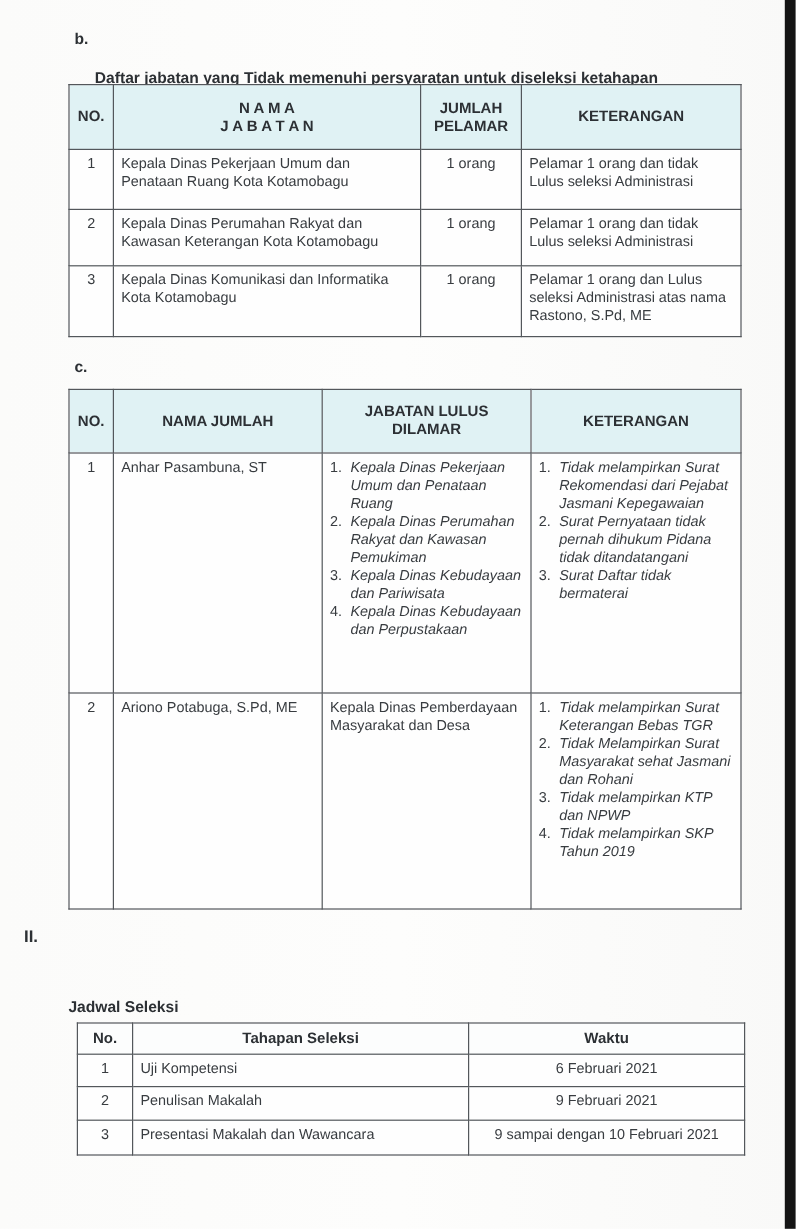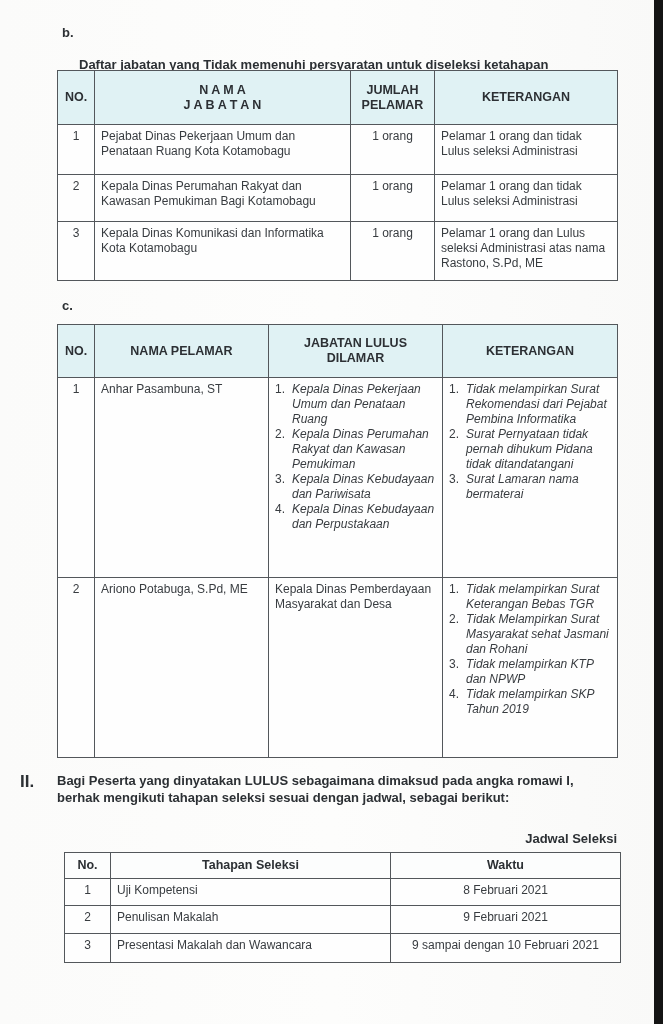--- a/index.html
+++ b/index.html
@@ -16,21 +16,21 @@
     background:linear-gradient(90deg,#fbfbfa 0%, #fdfdfc 50%, #f9f9f8 100%);
   }
   .scan-edge {
     position:absolute; right:0; top:0; width:9px; height:1024px;
     background:#141414;
   }
   
   .sec { position:absolute; font-size:13px; font-weight:bold; color:#2c3034; line-height:17px; }
   .sec .lbl { position:absolute; left:0; top:0; }
   .sec .txt { margin-left:17px; width:540px;margin-top:32px; }
-  .sec-ii-lbl { position:absolute; font-size:17px; font-weight:bold; color:#2c3034; }
+  .sec-ii-lbl { position:absolute; font-size:14px; font-weight:bold; color:#2c3034; }
   
   table { border-collapse:collapse; table-layout:fixed; position:absolute; background:#fefefe; }
   td, th {
     border:1px solid #53575b;
     vertical-align:top;
     font-size:12px;
     line-height:15px;
     padding:4px 6px;
     overflow:hidden;
     color:#383c40;
@@ -79,27 +79,27 @@
         <div>J A B A T A N</div>
       </th>
       <th>
         <div>JUMLAH</div>
         <div>PELAMAR</div>
       </th>
       <th>KETERANGAN</th>
     </tr>
     <tr style="height:50px">
       <td class="c-center">1</td>
-      <td>Pejabat Dinas Pekerjaan Umum dan Penataan Ruang Kota Kotamobagu</td>
+      <td>Kepala Dinas Pekerjaan Umum dan Penataan Ruang Kota Kotamobagu</td>
       <td class="c-center">1 orang</td>
       <td>Pelamar 1 orang dan tidak Lulus seleksi Administrasi</td>
     </tr>
     <tr style="height:47px">
       <td class="c-center">2</td>
-      <td>Kepala Dinas Perumahan Rakyat dan Kawasan Pemukiman Bagi Kotamobagu</td>
+      <td>Kepala Dinas Perumahan Rakyat dan Kawasan Keterangan Kota Kotamobagu</td>
       <td class="c-center">1 orang</td>
       <td>Pelamar 1 orang dan tidak Lulus seleksi Administrasi</td>
     </tr>
     <tr style="height:59px">
       <td class="c-center">3</td>
       <td>Kepala Dinas Komunikasi dan Informatika Kota Kotamobagu</td>
       <td class="c-center">1 orang</td>
       <td>Pelamar 1 orang dan Lulus seleksi Administrasi atas nama Rastono, S.Pd, ME</td>
     </tr>
   </tbody>
@@ -113,21 +113,21 @@
   <table class="t-c">
     <colgroup>
         <col style="width:37px">
         <col style="width:174px">
         <col style="width:174px">
         <col style="width:175px">
       </colgroup>
     <tbody>
         <tr style="height:53px">
       <th>NO.</th>
-      <th>NAMA PELAMAR</th>
+      <th>NAMA JUMLAH</th>
       <th>JABATAN LULUS DILAMAR</th>
       <th>KETERANGAN</th>
     </tr>
     <tr style="height:200px">
       <td class="c-center">1</td>
       <td>Anhar Pasambuna, ST</td>
       <td>
         <div class="cell-clip" style="height:189px;">
           <div class="li">
                 <span class="n">1.</span>
@@ -143,29 +143,29 @@
               </div>
           <div class="li">
                 <span class="n">4.</span>
                 <span class="t">Kepala Dinas Kebudayaan dan Perpustakaan</span>
               </div>
         </div>
       </td>
       <td>
         <div class="li">
               <span class="n">1.</span>
-              <span class="t">Tidak melampirkan Surat Rekomendasi dari Pejabat Pembina Informatika</span>
+              <span class="t">Tidak melampirkan Surat Rekomendasi dari Pejabat Jasmani Kepegawaian</span>
             </div>
         <div class="li">
               <span class="n">2.</span>
               <span class="t">Surat Pernyataan tidak pernah dihukum Pidana tidak ditandatangani</span>
             </div>
         <div class="li">
               <span class="n">3.</span>
-              <span class="t">Surat Lamaran nama bermaterai</span>
+              <span class="t">Surat Daftar tidak bermaterai</span>
             </div>
       </td>
     </tr>
     <tr style="height:180px">
       <td class="c-center">2</td>
       <td>Ariono Potabuga, S.Pd, ME</td>
       <td>Kepala Dinas Pemberdayaan Masyarakat dan Desa</td>
       <td>
         <div class="li">
               <span class="n">1.</span>
@@ -182,42 +182,39 @@
         <div class="li">
               <span class="n">4.</span>
               <span class="t">Tidak melampirkan SKP Tahun 2019</span>
             </div>
       </td>
     </tr>
   </tbody>
     </table>
 
   <span class="sec-ii-lbl" style="left:20px; top:772px; position:absolute;">II.</span>
-  <div class="sec" style="left:57px; top:772px; font-weight:bold;">
-    <div style="width:545px;">Bagi Peserta yang dinyatakan LULUS sebagaimana dimaksud pada angka romawi I, berhak mengikuti tahapan seleksi sesuai dengan jadwal, sebagai berikut:</div>
-  </div>
-
-  <div style="position:absolute; left:57px; top:831px; width:560px; text-align:right; font-size:13px; font-weight:bold; color:#2c3034;">Jadwal Seleksi</div>
+
+  <div style="position:absolute; left:57px; top:831px; width:560px; text-align:left; font-size:13px; font-weight:bold; color:#2c3034;">Jadwal Seleksi</div>
 
   <table class="t-j">
     <colgroup>
         <col style="width:46px">
         <col style="width:280px">
         <col style="width:230px">
       </colgroup>
     <tbody>
         <tr style="height:26px">
       <th>No.</th>
       <th>Tahapan Seleksi</th>
       <th>Waktu</th>
     </tr>
     <tr style="height:27px">
       <td class="c-center">1</td>
       <td>Uji Kompetensi</td>
-      <td class="c-center">8 Februari 2021</td>
+      <td class="c-center">6 Februari 2021</td>
     </tr>
     <tr style="height:28px">
       <td class="c-center">2</td>
       <td>Penulisan Makalah</td>
       <td class="c-center">9 Februari 2021</td>
     </tr>
     <tr style="height:29px">
       <td class="c-center">3</td>
       <td>Presentasi Makalah dan Wawancara</td>
       <td class="c-center">9 sampai dengan 10 Februari 2021</td>

